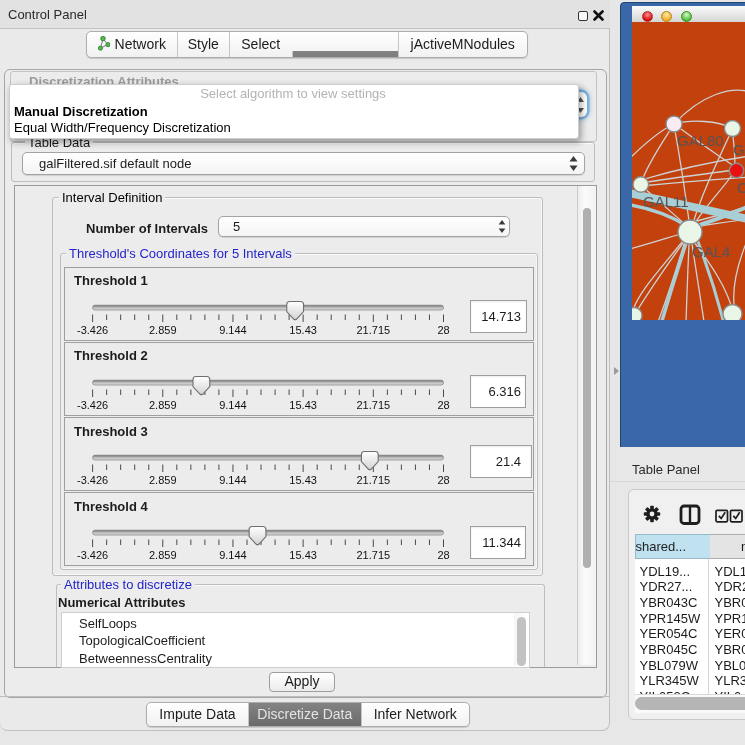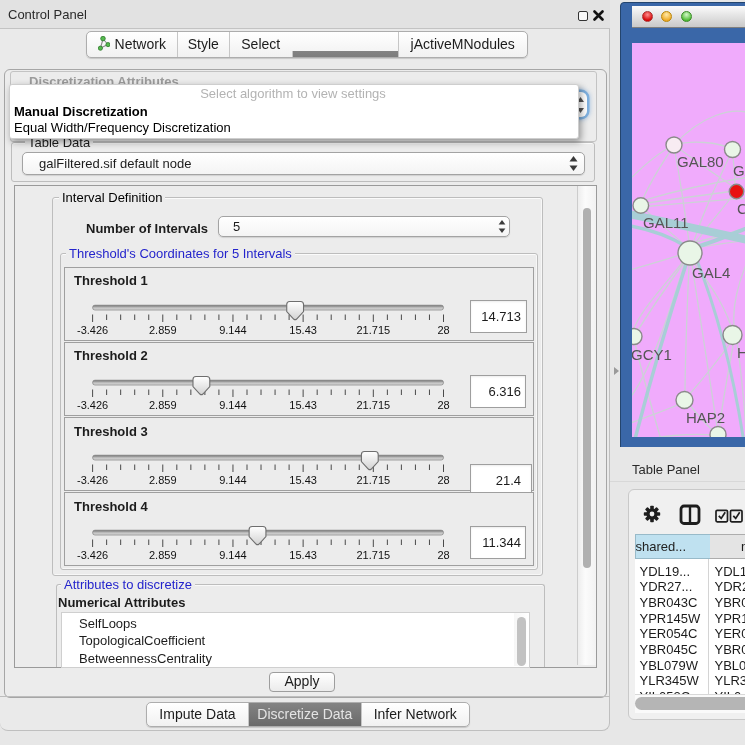--- a/index.html
+++ b/index.html
@@ -200,21 +200,21 @@
     <line x1="361.46" y1="16.5" x2="361.46" y2="22.0" stroke="#4a4a4a" stroke-width="1"></line>
     <line x1="375.50" y1="16.5" x2="375.50" y2="24.0" stroke="#4a4a4a" stroke-width="1"></line>
     <text x="24.60" y="35.5" font-size="11" text-anchor="middle" fill="#111" font-family="Liberation Sans">-3.426</text>
     <text x="94.78" y="35.5" font-size="11" text-anchor="middle" fill="#111" font-family="Liberation Sans">2.859</text>
     <text x="164.96" y="35.5" font-size="11" text-anchor="middle" fill="#111" font-family="Liberation Sans">9.144</text>
     <text x="235.14" y="35.5" font-size="11" text-anchor="middle" fill="#111" font-family="Liberation Sans">15.43</text>
     <text x="305.32" y="35.5" font-size="11" text-anchor="middle" fill="#111" font-family="Liberation Sans">21.715</text>
     <text x="375.50" y="35.5" font-size="11" text-anchor="middle" fill="#111" font-family="Liberation Sans">28</text>
     <path d="M 293.40 6.5 Q 293.40 3.5 296.40 3.5 L 307.20 3.5 Q 310.20 3.5 310.20 6.5 L 310.20 13.5 L 303.30 21 Q 301.80 22.4 300.30 21 L 293.40 13.5 Z" fill="url(#th2)" stroke="#6e6e6e" stroke-width="1.1"></path>
   </svg>
-<div class="a vbox" style="left:470px;top:464px;width:50px;height:31px;line-height:31px;padding-right:10px">21.4</div>
+<div class="a vbox" style="left:470px;top:445px;width:50px;height:31px;line-height:31px;padding-right:10px">21.4</div>
 <div class="a tbox" style="left:63.5px;top:492.4px;width:468px;height:72px"></div>
 <div class="a" style="left:74px;top:498.9px;font-size:13px;font-weight:bold">Threshold 4</div>
 <svg class="a" style="left:68px;top:523.4px" width="392" height="40" viewBox="0 0 392 40">
     <defs>
       <linearGradient id="tg3" x1="0" y1="0" x2="0" y2="1">
         <stop offset="0" stop-color="#6f6f6f"></stop>
         <stop offset="0.5" stop-color="#bcbcbc"></stop>
         <stop offset="1" stop-color="#dedede"></stop>
       </linearGradient>
       <linearGradient id="th3" x1="0" y1="0" x2="0" y2="1">
@@ -274,21 +274,21 @@
   </svg>
 <div class="a" style="left:9px;top:84px;width:568px;height:53px;background:#fff;border:1px solid #cecece;border-radius:3px;box-shadow:2px 3px 7px rgba(0,0,0,.38);z-index:40"></div>
 <div class="a" style="left:9px;top:86px;width:568px;text-align:center;font-size:13px;color:#b3b3b3;z-index:41">Select algorithm to view settings</div>
 <div class="a" style="left:14px;top:104px;font-size:13px;font-weight:bold;color:#000;z-index:41">Manual Discretization</div>
 <div class="a" style="left:14px;top:119.5px;font-size:13px;color:#000;z-index:41">Equal Width/Frequency Discretization</div>
 <div class="a" style="left:620px;top:2px;width:125px;height:445px;background:#3a67a8;border:1px solid #24456e;border-radius:4px 0 0 0"></div>
 <div class="a" style="left:632px;top:6px;width:113px;height:21px;background:linear-gradient(180deg,#fbfbfb,#c9c9c9);border-bottom:1px solid #7f7f7f"></div>
 <div class="a" style="left:641.5px;top:11px;width:11px;height:11px;border-radius:50%;background:radial-gradient(circle at 50% 30%,#ff8f8f,#d40000 75%);border:1px solid #a33;box-sizing:border-box"></div>
 <div class="a" style="left:661.0px;top:11px;width:11px;height:11px;border-radius:50%;background:radial-gradient(circle at 50% 30%,#ffe9a8,#eea822 75%);border:1px solid #b8860b;box-sizing:border-box"></div>
 <div class="a" style="left:680.5px;top:11px;width:11px;height:11px;border-radius:50%;background:radial-gradient(circle at 50% 30%,#d3f8c8,#4cba31 75%);border:1px solid #3a8a28;box-sizing:border-box"></div>
-<div class="a" style="left:632px;top:43px;width:113px;height:394px;background:#f0abfc;overflow:hidden">
+<div class="a" style="left:632px;top:22px;width:113px;height:298px;background:#c2410c;overflow:hidden">
 <svg width="113" height="394" viewBox="0 0 113 394">
 <path d="M 42 102 C 70 72 100 64 118 70" fill="none" stroke="#ccd2d6" stroke-width="1.3" stroke-linecap="round"></path>
 <path d="M -6 140 C 10 124 26 110 40 103" fill="none" stroke="#ccd2d6" stroke-width="1.3" stroke-linecap="round"></path>
 <path d="M 42 102 C 60 97 86 99 100 106" fill="none" stroke="#ccd2d6" stroke-width="1.3" stroke-linecap="round"></path>
 <path d="M 42 102 C 30 121 16 141 9 161" fill="none" stroke="#ccd2d6" stroke-width="1.3" stroke-linecap="round"></path>
 <path d="M 42 103 C 48 136 54 176 58 206" fill="none" stroke="#ccd2d6" stroke-width="1.3" stroke-linecap="round"></path>
 <path d="M 100 108 C 102 120 103 133 103 146" fill="none" stroke="#ccd2d6" stroke-width="1.3" stroke-linecap="round"></path>
 <path d="M 100 108 C 85 140 67 178 60 205" fill="none" stroke="#ccd2d6" stroke-width="1.3" stroke-linecap="round"></path>
 <path d="M 103 149 C 90 168 70 188 62 203" fill="none" stroke="#ccd2d6" stroke-width="1.3" stroke-linecap="round"></path>
 <path d="M 9 163 C 25 178 44 194 55 204" fill="none" stroke="#ccd2d6" stroke-width="1.3" stroke-linecap="round"></path>

